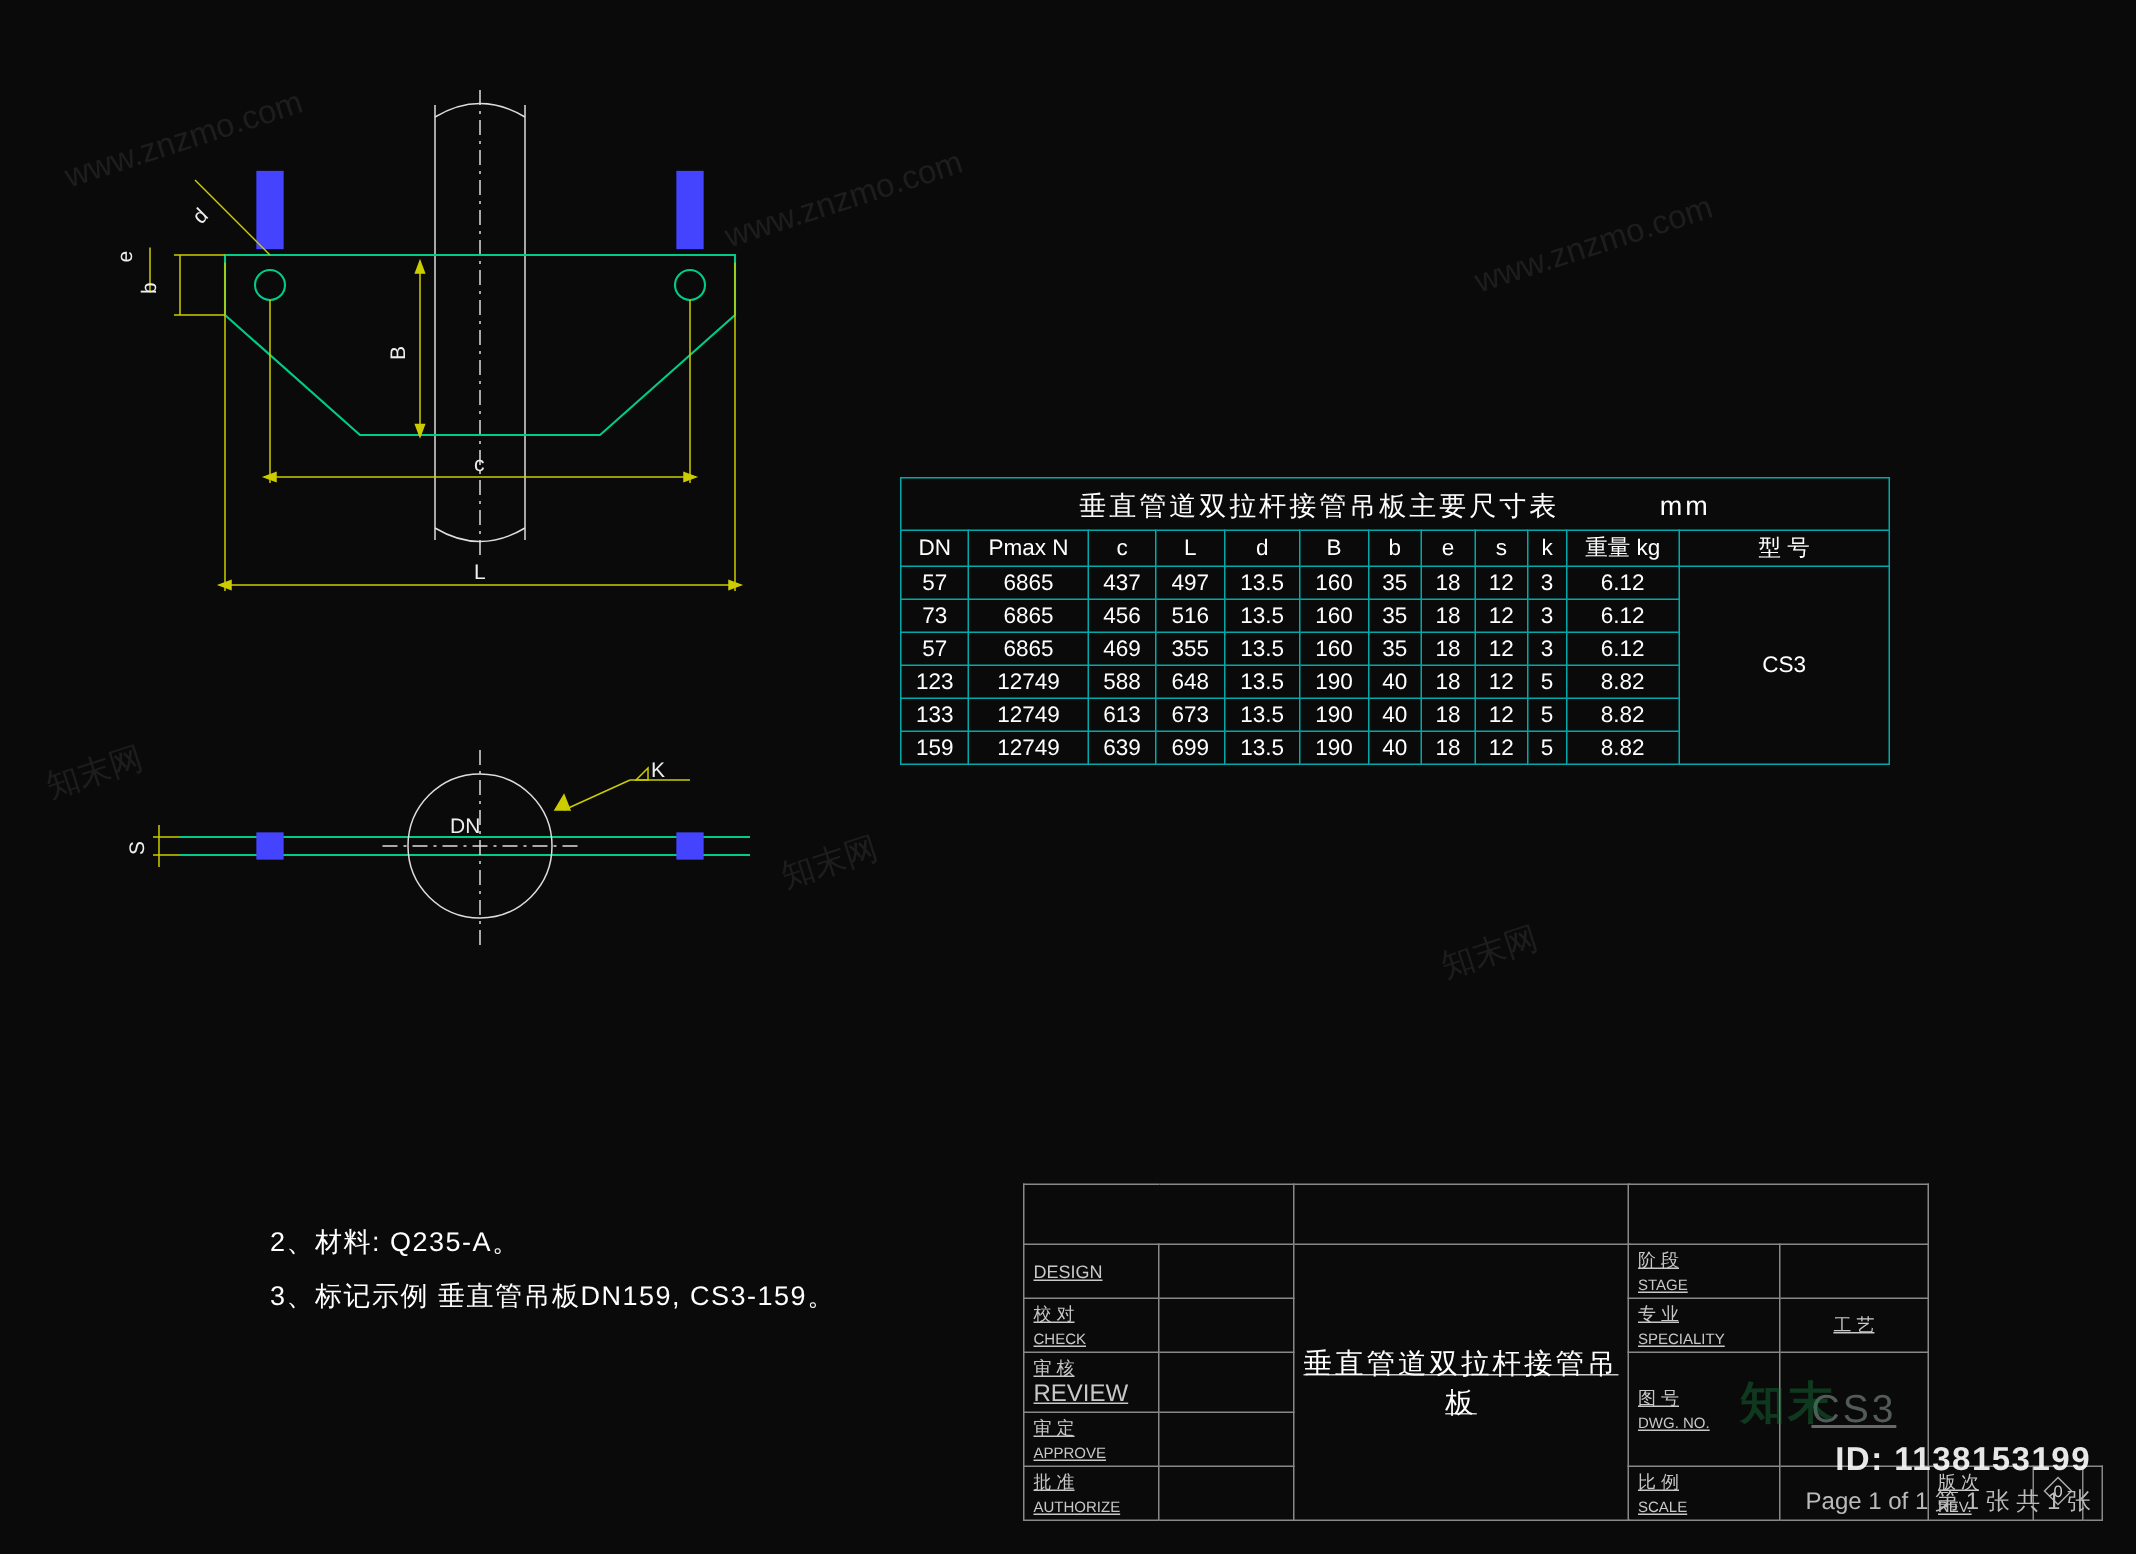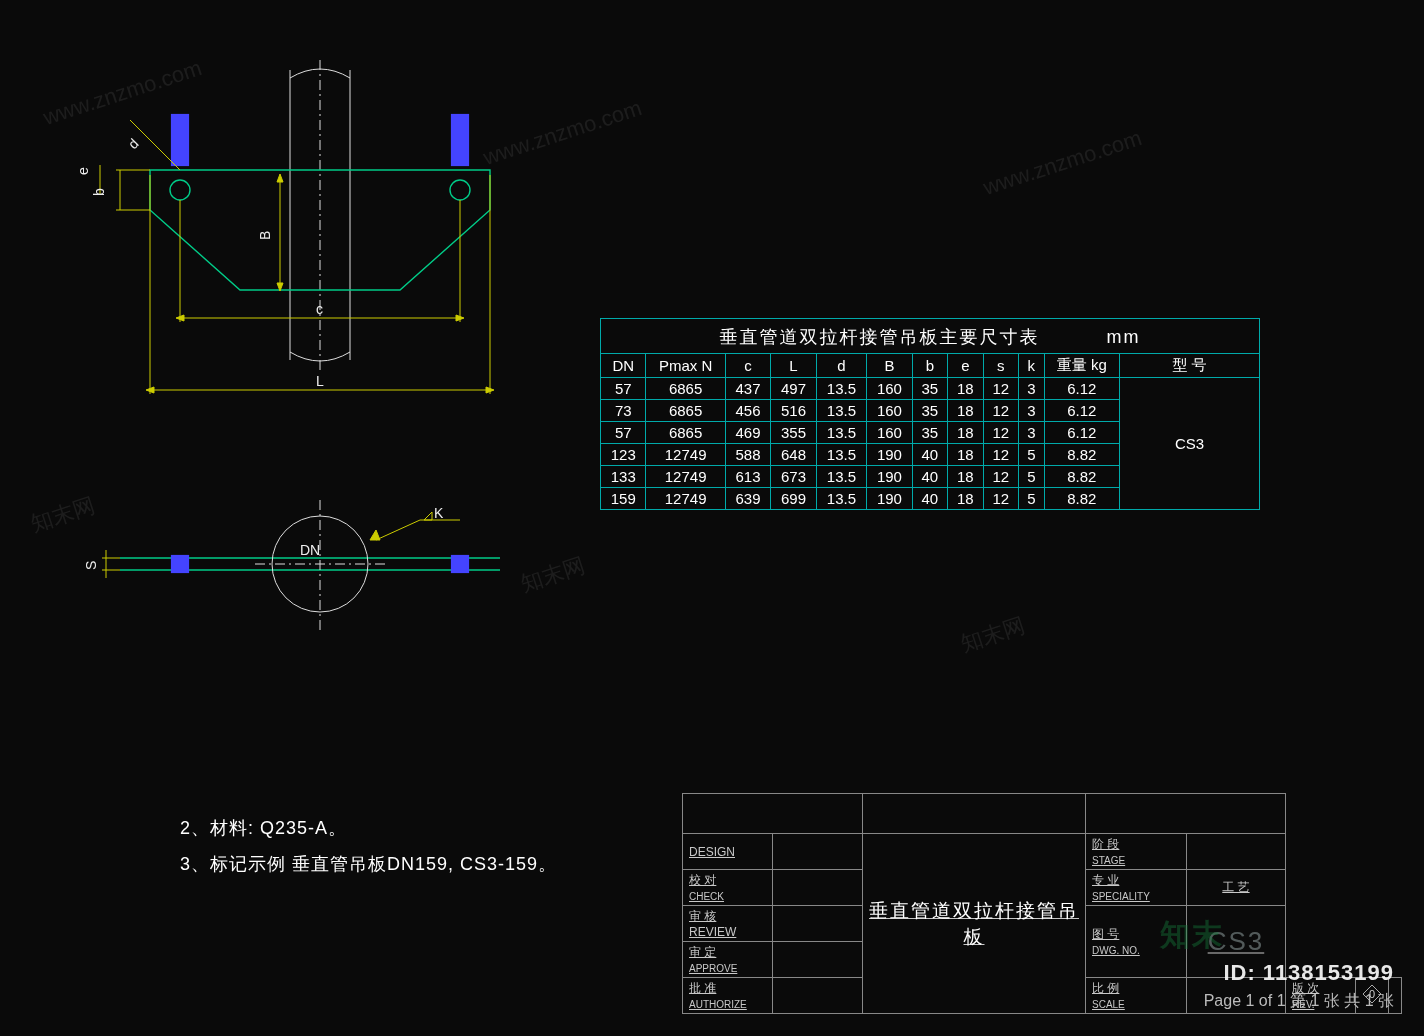--- a/index.html
+++ b/index.html
@@ -359,21 +359,21 @@
         <td><span>阶 段</span><br><span style="font-size:10px">STAGE</span></td>
         <td></td>
       </tr>
       <tr>
         <td><span>校 对</span><br><span style="font-size:10px">CHECK</span></td>
         <td></td>
         <td><span>专 业</span><br><span style="font-size:10px">SPECIALITY</span></td>
         <td style="text-align:center"><span>工 艺</span></td>
       </tr>
       <tr>
-        <td><span>审 核</span><br><span style="font-size:12px">REVIEW</span></td>
+        <td><span>审 核</span><br><span style="font-size:16px">REVIEW</span></td>
         <td></td>
         <td rowspan="2"><span>图 号</span><br><span style="font-size:10px">DWG. NO.</span></td>
         <td rowspan="2" class="tb-code"><span>CS3</span></td>
       </tr>
       <tr>
         <td><span>审 定</span><br><span style="font-size:10px">APPROVE</span></td>
         <td></td>
       </tr>
       <tr>
         <td><span>批 准</span><br><span style="font-size:10px">AUTHORIZE</span></td>

